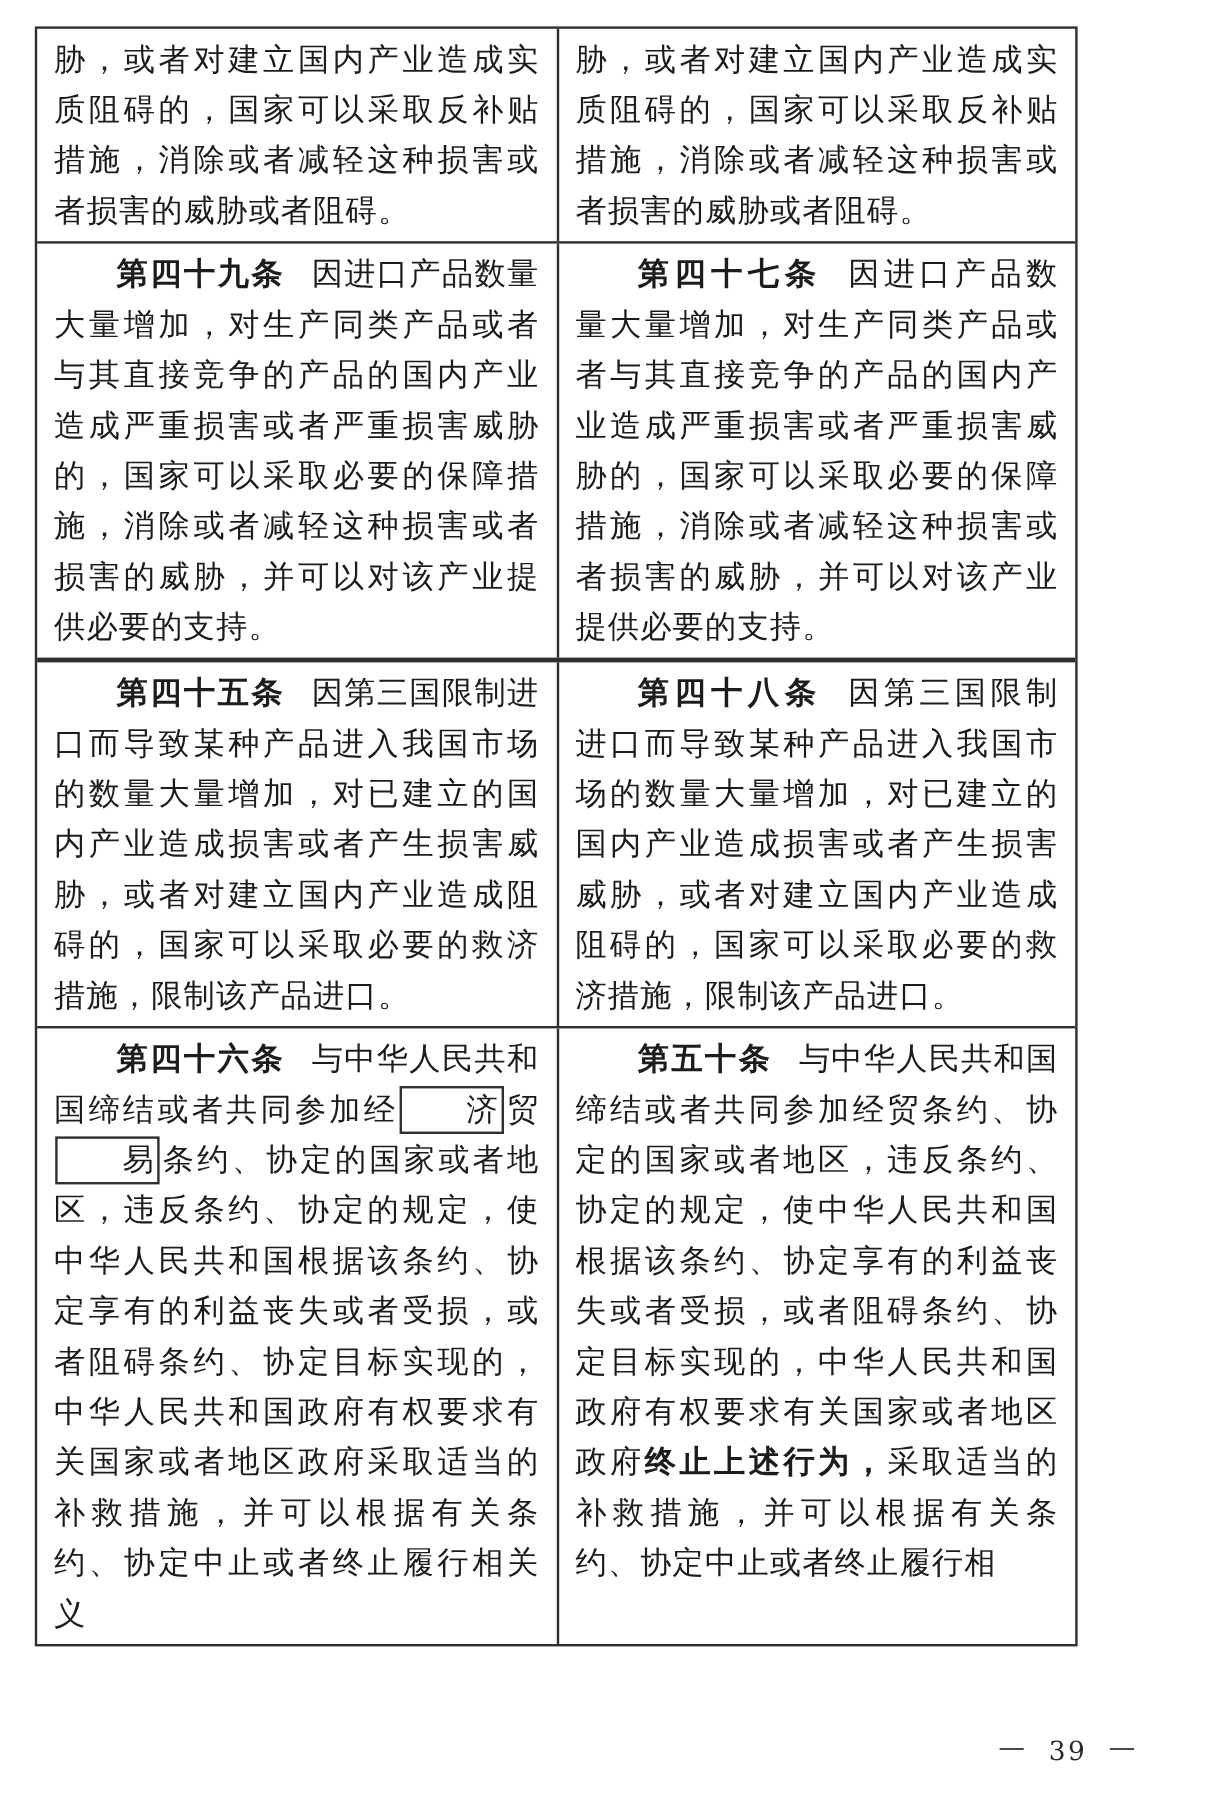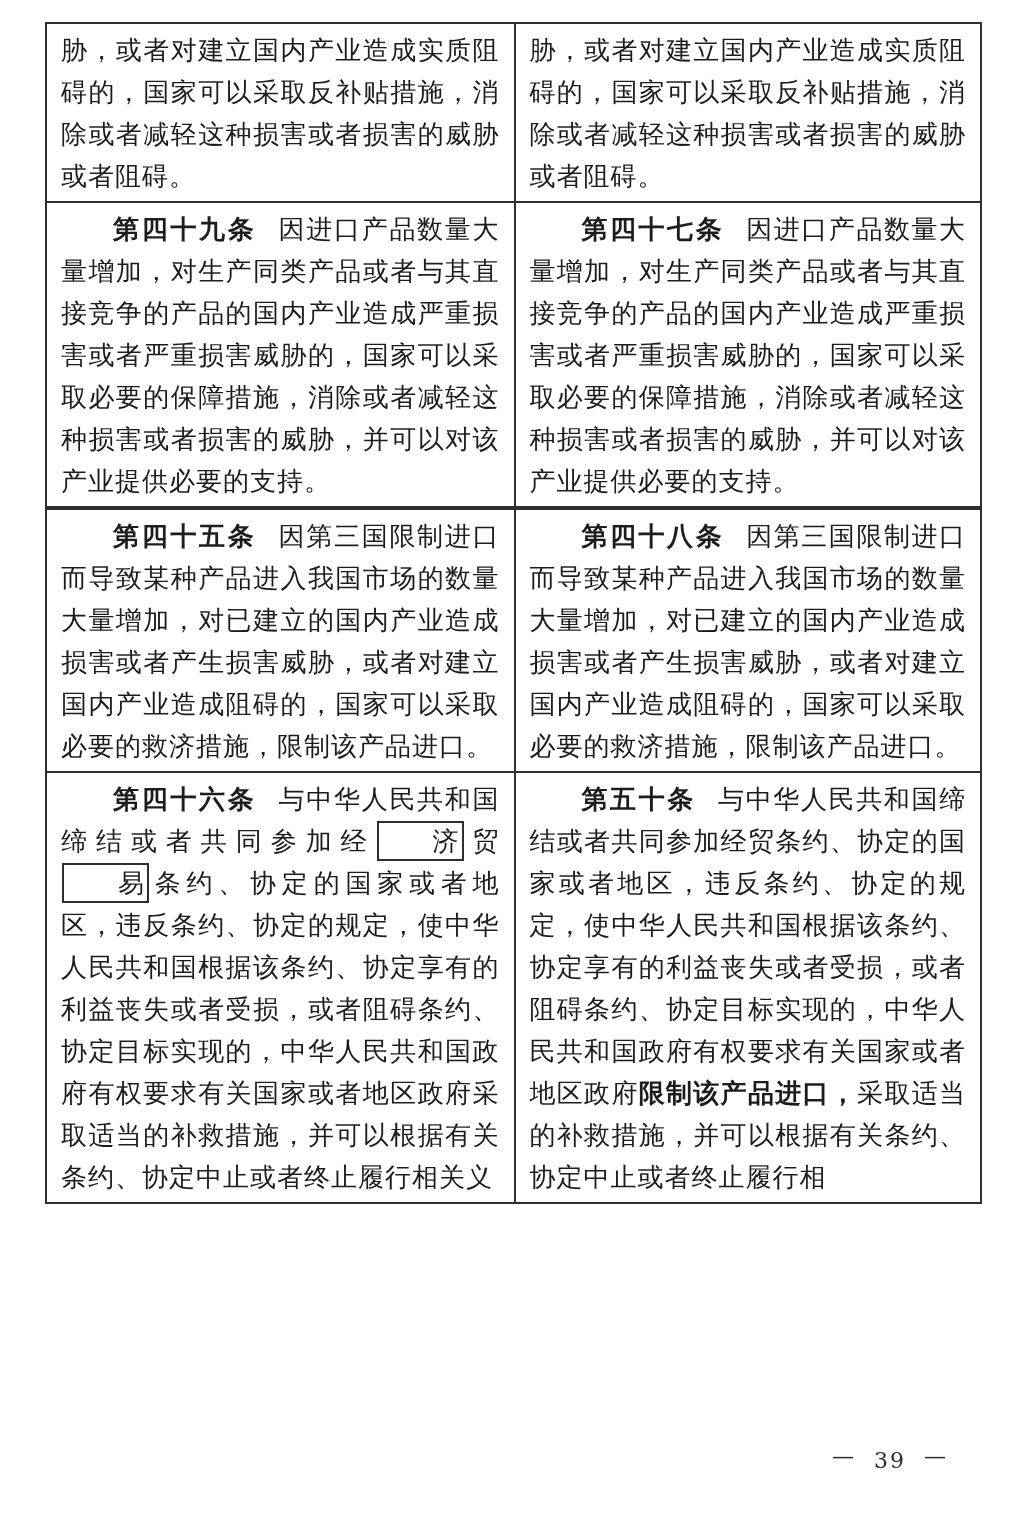--- a/index.html
+++ b/index.html
@@ -9,22 +9,22 @@
     font-family: "DejaVu Sans", sans-serif;
     color: #1c1c1c;
     overflow: hidden;
   }
   .page {
     position: relative;
     width: 1024px; height: 1513px;
   }
   .doc-table {
     position: absolute;
-    left: 45px; top: 22px;
-    width: 937px;
+    left: 29px; top: 22px;
+    width: 869px;
     border: 2px solid #2f2f2f;
   }
   .trow {
     display: flex;
     border-bottom: 2px solid #2f2f2f;
   }
   .trow:last-child { border-bottom: none; }
   .cell {
     flex: 1 1 50%;
     padding: 5px 14px 4px 14px;
@@ -103,21 +103,21 @@
     </div>
 
     <div class="trow">
       <div class="cell left">
         <p class="indented">
           <span class="article-heading">第四十六条</span><span>与中华人民共和国缔结或者共同参加经</span><span class="boxed-char">济</span><span>贸</span><span class="boxed-char">易</span><span>条约、协定的国家或者地区，违反条约、协定的规定，使中华人民共和国根据该条约、协定享有的利益丧失或者受损，或者阻碍条约、协定目标实现的，中华人民共和国政府有权要求有关国家或者地区政府采取适当的补救措施，并可以根据有关条约、协定中止或者终止履行相关义</span>
         </p>
       </div>
       <div class="cell right">
         <p class="indented">
-          <span class="article-heading">第五十条</span><span>与中华人民共和国缔结或者共同参加经贸条约、协定的国家或者地区，违反条约、协定的规定，使中华人民共和国根据该条约、协定享有的利益丧失或者受损，或者阻碍条约、协定目标实现的，中华人民共和国政府有权要求有关国家或者地区政府</span><span class="bold-insert">限制该产品进口，</span><span>采取适当的补救措施，并可以根据有关条约、协定中止或者终止履行相</span>
+          <span class="article-heading">第五十条</span><span>与中华人民共和国缔结或者共同参加经贸条约、协定的国家或者地区，违反条约、协定的规定，使中华人民共和国根据该条约、协定享有的利益丧失或者受损，或者阻碍条约、协定目标实现的，中华人民共和国政府有权要求有关国家或者地区政府</span><span class="bold-insert">终止上述行为，</span><span>采取适当的补救措施，并可以根据有关条约、协定中止或者终止履行相</span>
         </p>
       </div>
     </div>
 
   </div>
 
   <div class="page-number"><span class="dash">—</span><span>39</span><span class="dash">—</span></div>
 
 </div>
 

